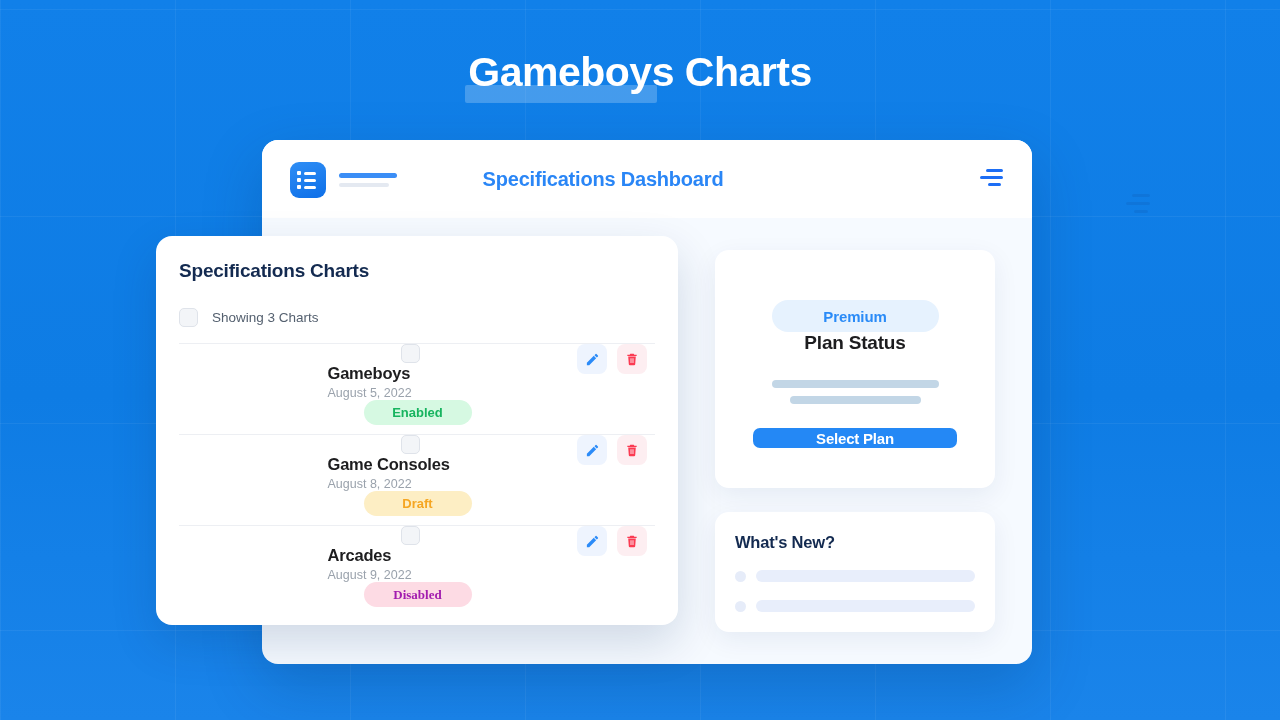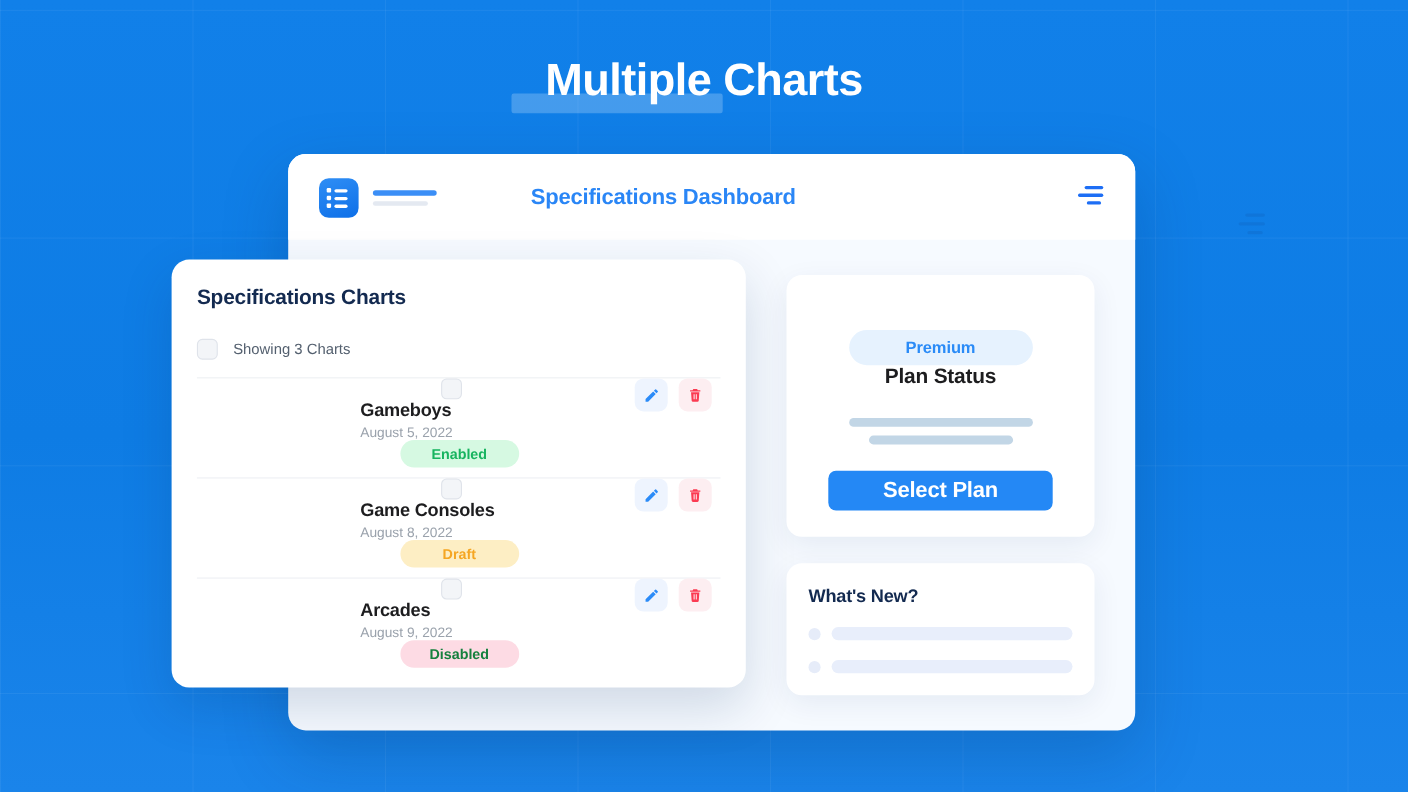--- a/index.html
+++ b/index.html
@@ -239,21 +239,21 @@
     border-radius: 13px;
     display: flex;
     align-items: center;
     justify-content: center;
     font-size: 13px;
     font-weight: 700;
     flex: none;
   }
   .badge.enabled  { background: #d6f9e2; color: #17b45f; }
   .badge.draft    { background: #fdeec4; color: #f5a623; }
-  .badge.disabled { background: #fddbe4; color: #15803d; }
+  .badge.disabled { background: #fddbe4; color: #a21caf; font-family: Liberation Serif, serif; }
 
   .row-actions {
     position: absolute;
     right: 9px;
     display: flex;
     gap: 10px;
     align-items: center;
   }
   .act {
     width: 30px; height: 30px;
@@ -303,26 +303,26 @@
     height: 8px;
     border-radius: 5px;
     background: #c2d6e6;
     margin: 0 auto;
   }
   #plan-bars .pb1 { width: 167px; }
   #plan-bars .pb2 { width: 131px; margin-top: 8px; }
 
   #select-plan {
     width: 204px;
-    height: 36px;
+    height: 20px;
     margin: 24px auto 0 auto;
     border-radius: 7px;
     background: #2488f5;
     color: #ffffff;
-    font-size: 20px;
+    font-size: 15px;
     font-weight: 700;
     letter-spacing: -0.2px;
     display: flex;
     align-items: center;
     justify-content: center;
     border: none;
     font-family: "Liberation Sans", sans-serif;
     cursor: pointer;
   }
 
@@ -370,21 +370,21 @@
 </div>
 
 <div id="ghost-menu">
   <i></i>
     <i></i>
     <i></i>
 </div>
 
 <div id="page-title-wrap">
   <div id="title-highlight"></div>
-  <div id="page-title">Multiple Charts</div>
+  <div id="page-title">Gameboys Charts</div>
 </div>
 
 <div id="dashboard">
 
   <div id="dash-header"></div>
 
   <div id="brand">
     <div id="logo-icon">
       <div class="lrow">
           <span class="lsq"></span>

